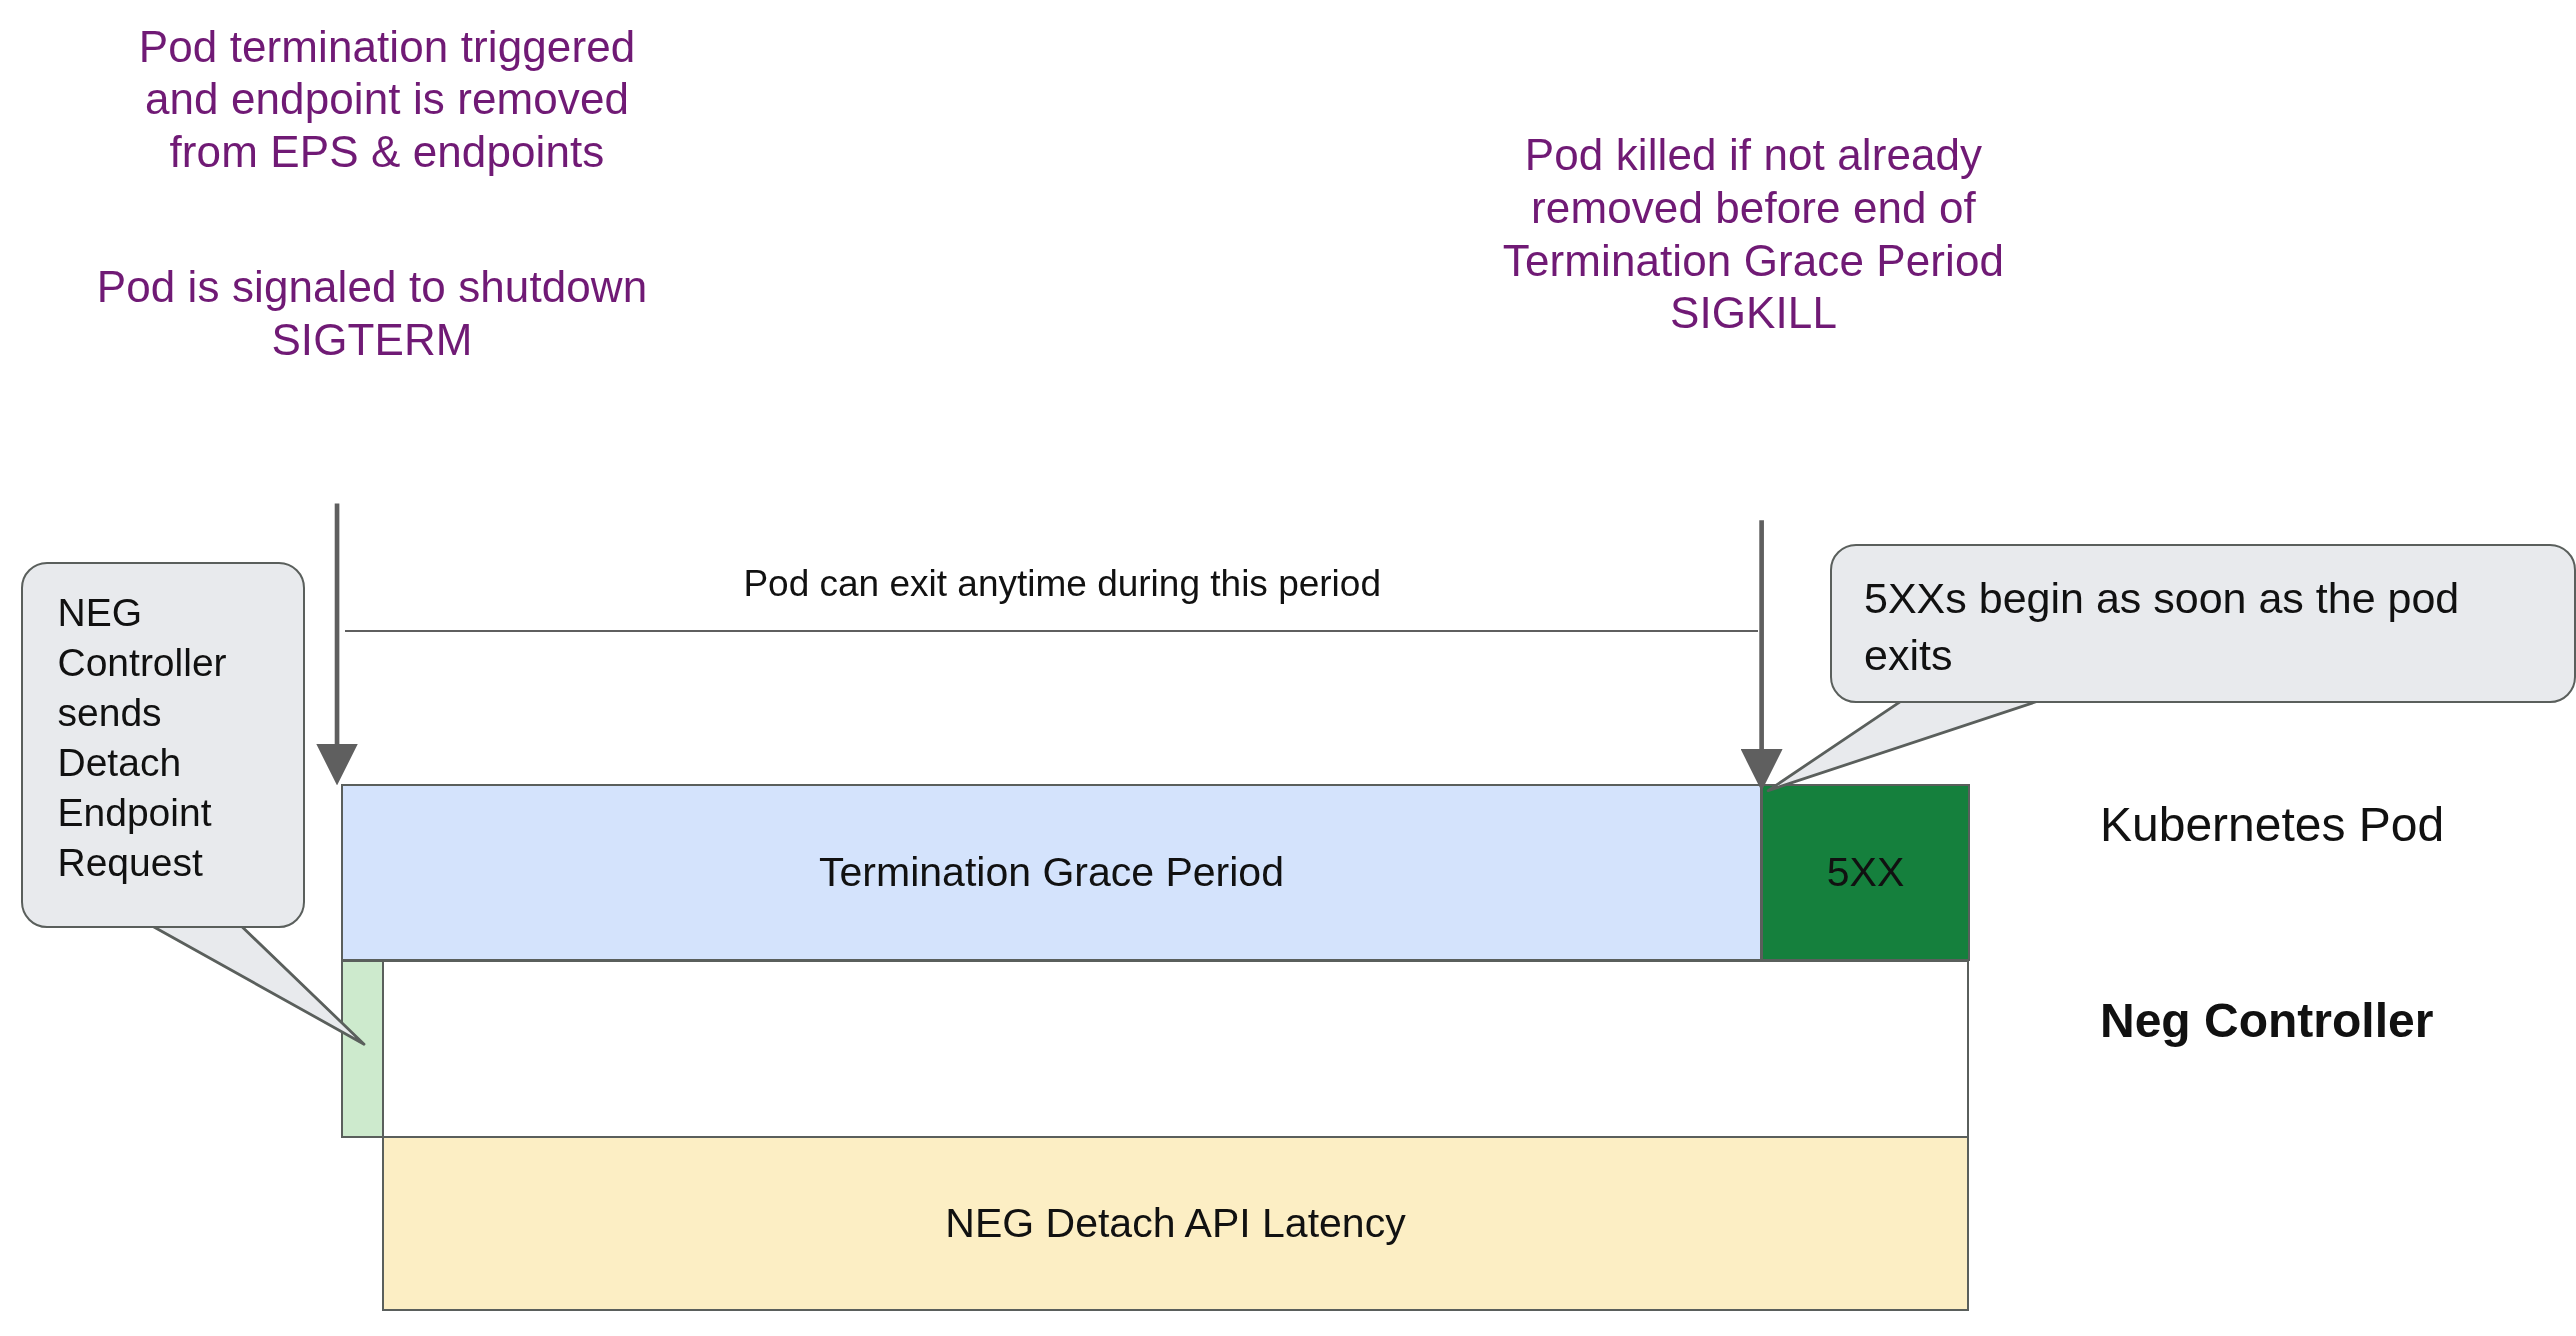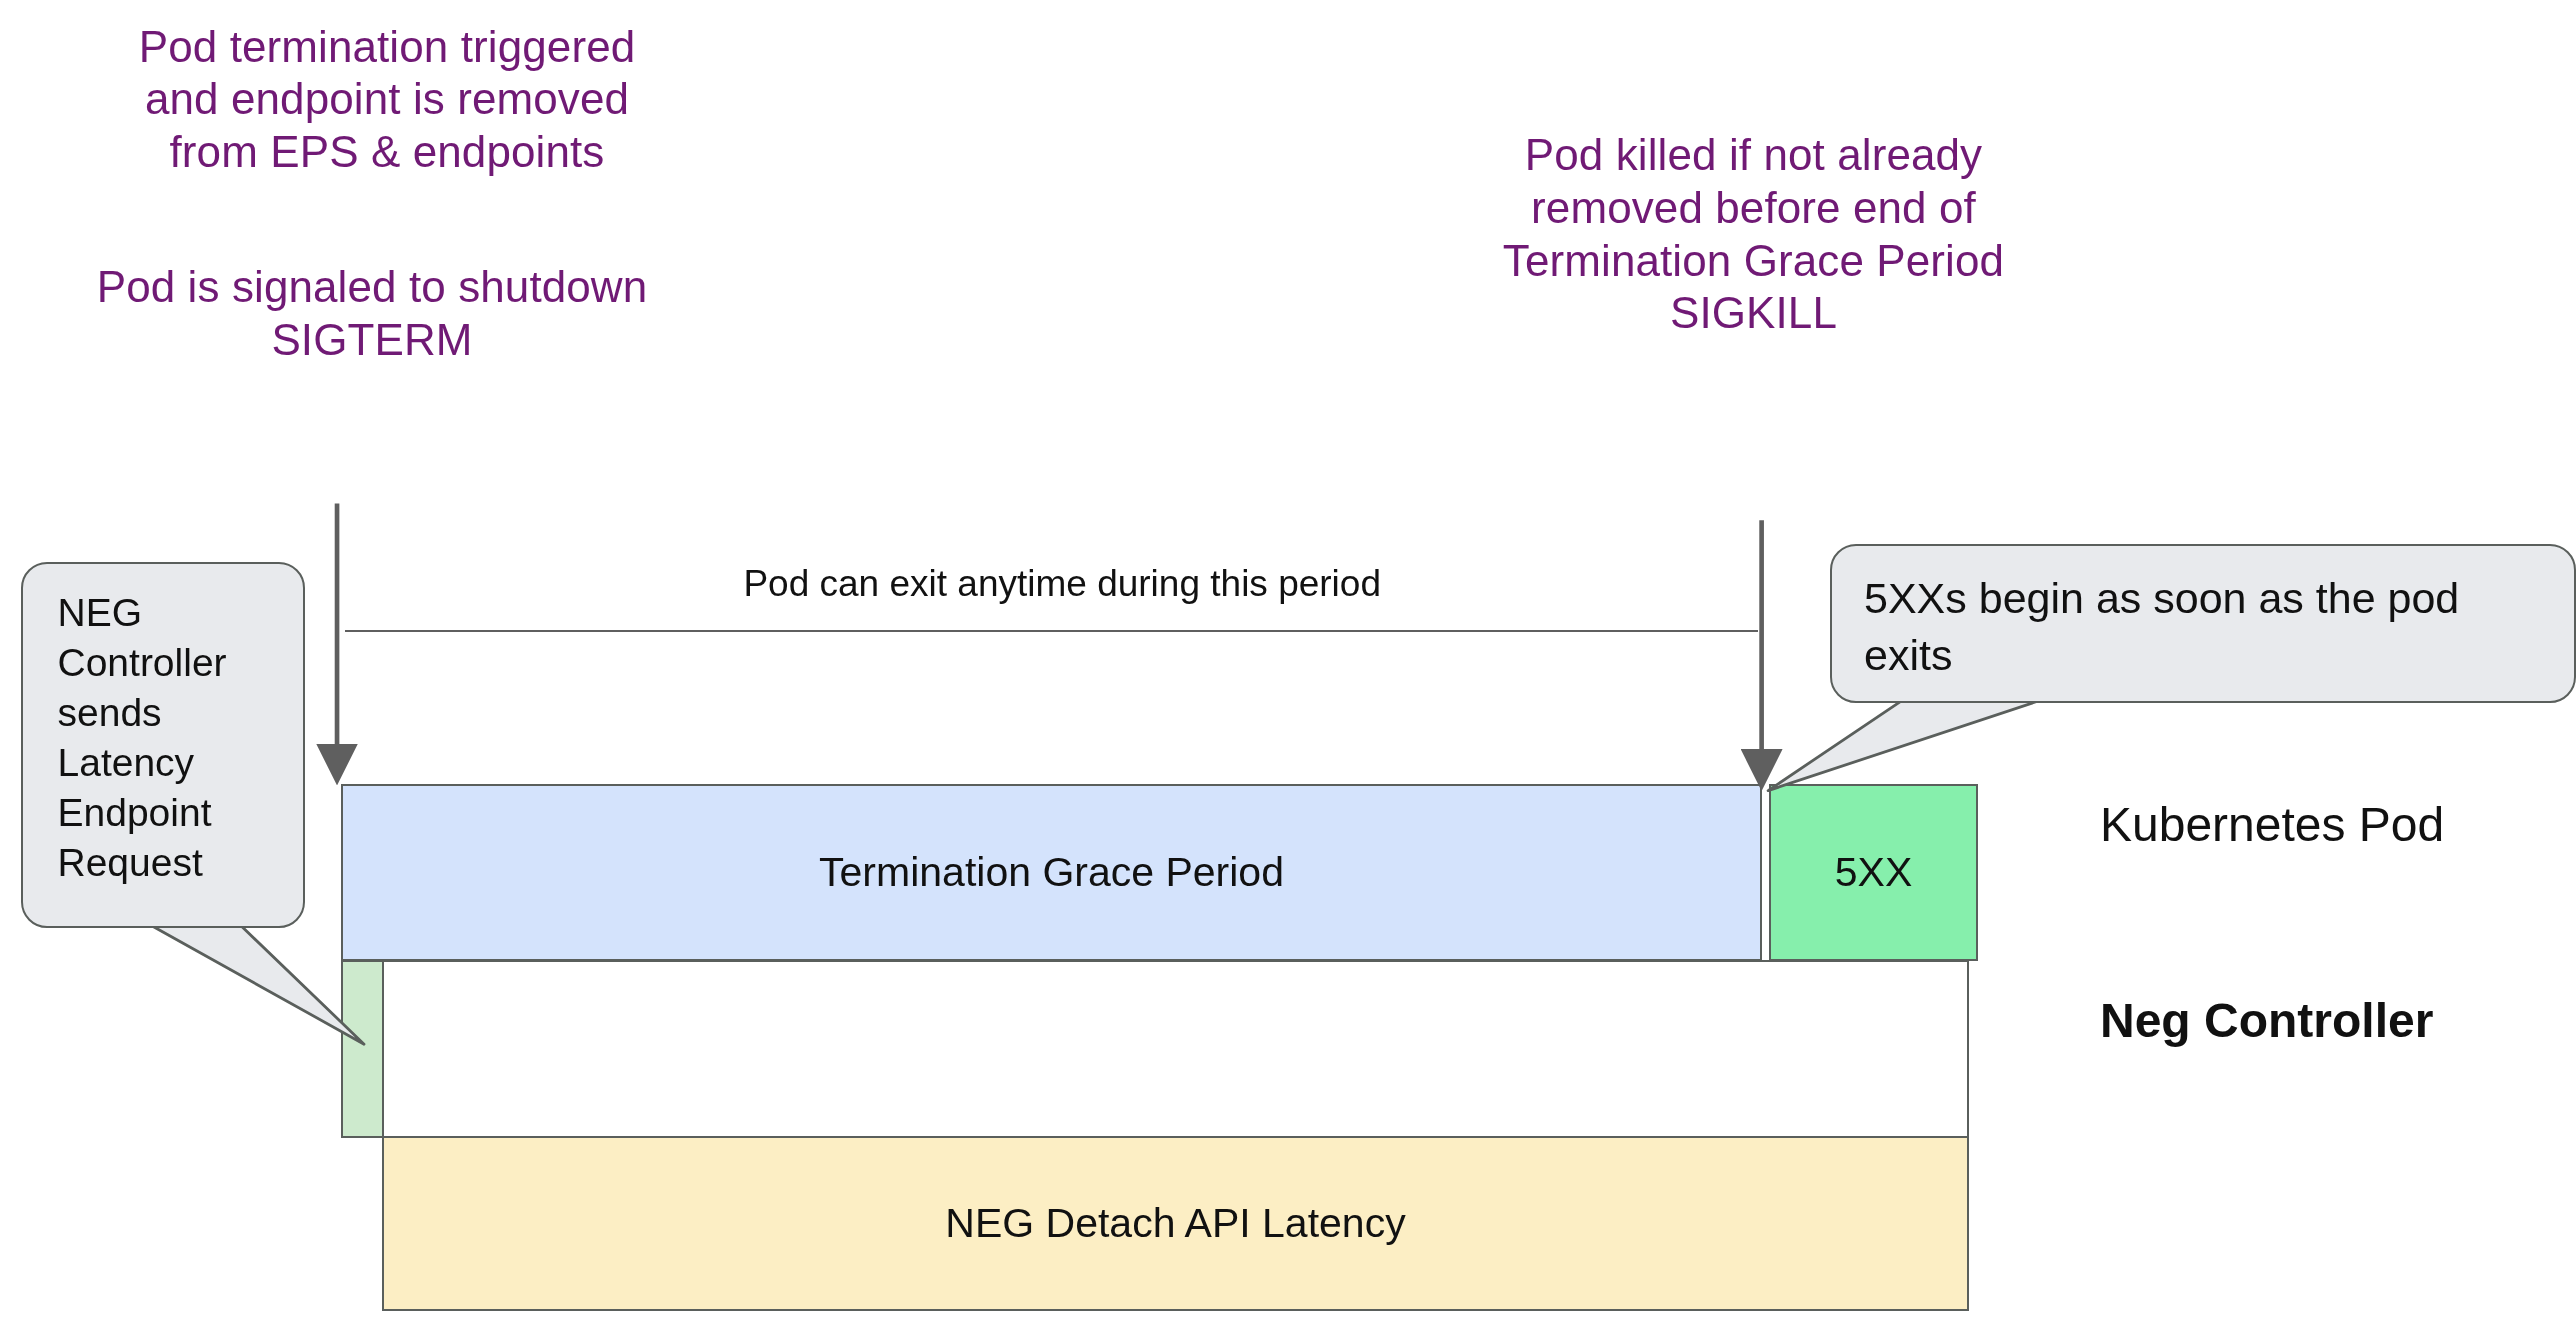--- a/index.html
+++ b/index.html
@@ -59,22 +59,21 @@
     color: #111;
   }
   #bar-tgp {
     left: 341px;  top: 784px;
     width: 1421px; height: 177px;
     background: #d4e3fc;
   }
   #bar-5xx {
     left: 1761px; top: 784px;
     width: 209px;  height: 177px;
-    background: #86efac;
-    margin-left: 8px;
+    background: #15803d;
   }
   #bar-neg-green {
     left: 341px; top: 960px;
     width: 43px; height: 178px;
     background: #cdeacd;
   }
   #bar-neg-white {
     left: 382px; top: 960px;
     width: 1587px; height: 178px;
     background: #ffffff;
@@ -176,20 +175,20 @@
     <line x1="1889" y1="558" x2="1889" y2="826" stroke="#5f5f5f" stroke-width="5" marker-end="url(#arrowhead)"></line>
 
     <path d="M 130 975 L 390 1120 L 258 993 Z" fill="#e8eaed" stroke="#5a5f5c" stroke-width="3" stroke-linejoin="round"></path>
 
     <path d="M 2098 712 L 1896 848 L 2300 714 Z" fill="#e8eaed" stroke="#5a5f5c" stroke-width="3" stroke-linejoin="round"></path>
   </svg>
 
   <div class="abs bubble" id="bubble-neg">NEG
 Controller
 sends
-Latency
+Detach
 Endpoint
 Request</div>
 
   <div class="abs bubble" id="bubble-5xx">5XXs begin as soon as the pod exits</div>
 
 </div>
 
 
 </body></html>

